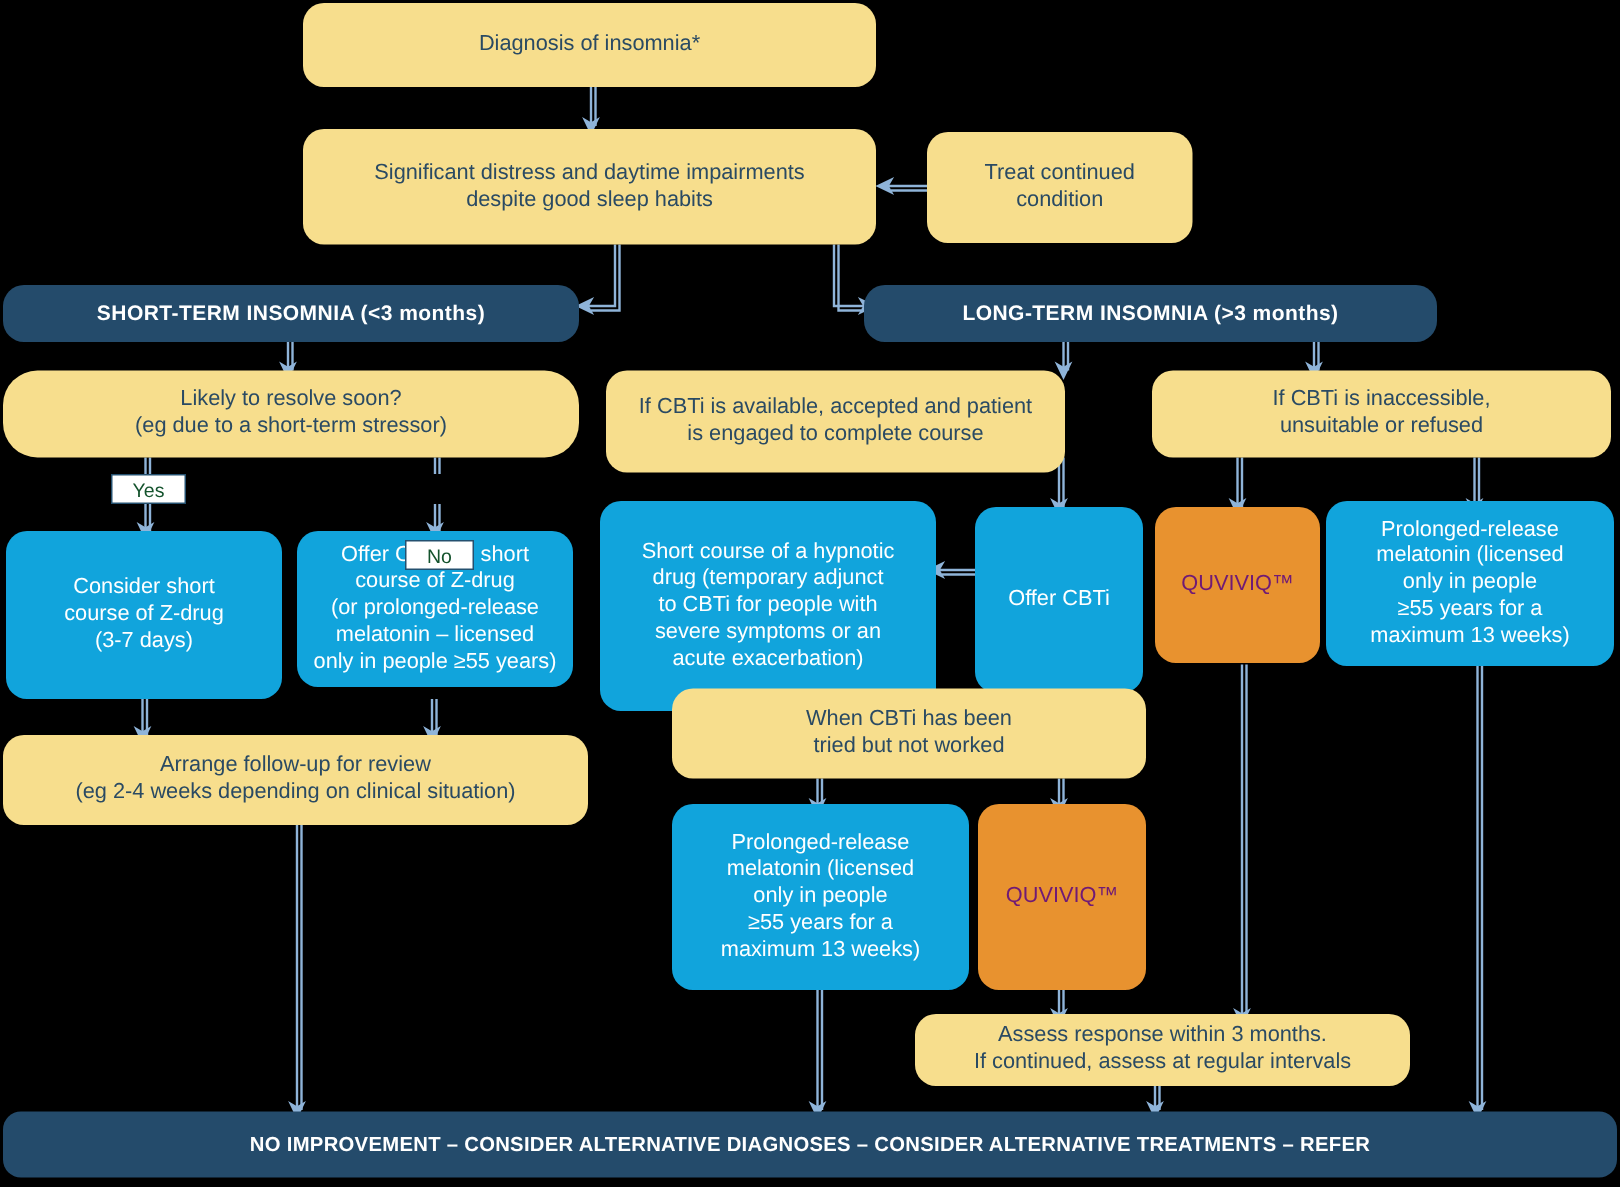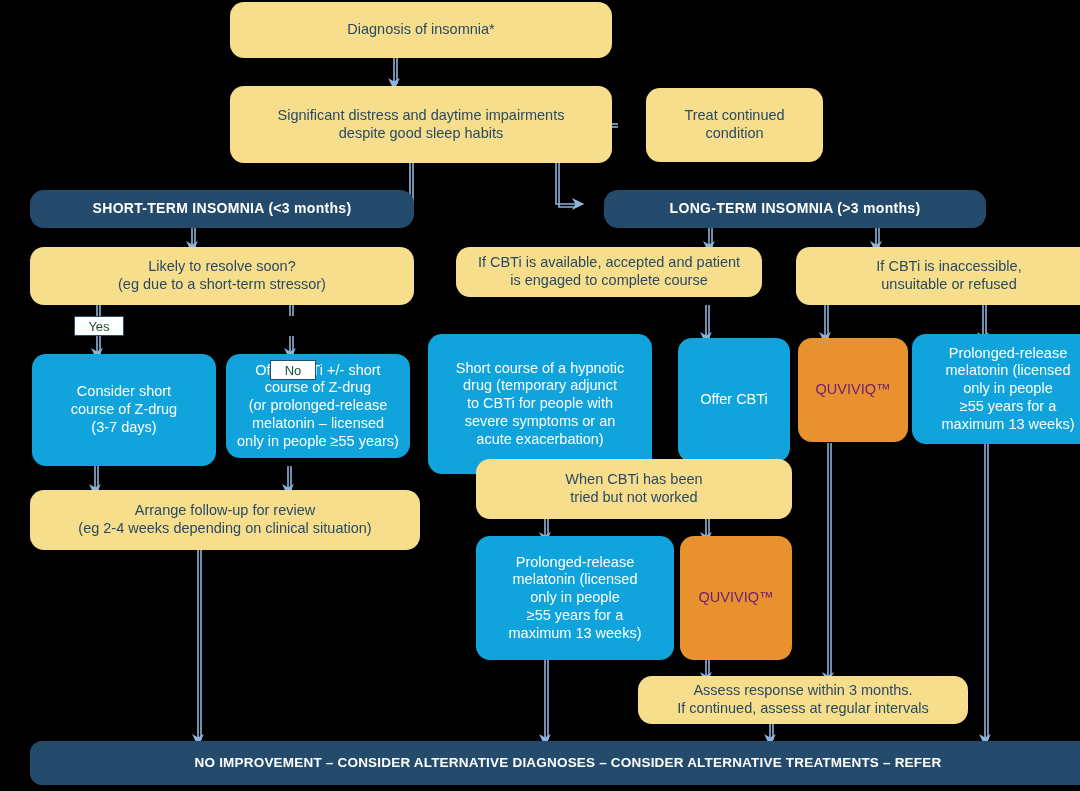--- a/index.html
+++ b/index.html
@@ -20,21 +20,20 @@
     box-sizing: border-box;
     border-radius: 14px;
     display: flex;
     align-items: center;
     justify-content: center;
     text-align: center;
     line-height: 1.22;
     padding: 6px 10px;
     z-index: 3;
     white-space: pre-line;
-    margin-left: 28px;
   }
   .yellow {
     background: #f7de8d;
     color: #2a4a63;
     font-size: 14.5px;
   }
   .blue {
     background: #11a4dc;
     color: #ffffff;
     font-size: 14.5px;
@@ -176,24 +175,24 @@
   <div class="node yellow" style="left:202px;top:86px;width:382px;height:77px;">Significant distress and daytime impairments
 despite good sleep habits</div>
 
   <div class="node yellow" style="left:618px;top:88px;width:177px;height:74px;">Treat continued
 condition</div>
 
   <div class="node navy navy-band" style="left:2px;top:190px;width:384px;height:38px;">SHORT-TERM INSOMNIA (&lt;3 months)</div>
 
   <div class="node navy navy-band" style="left:576px;top:190px;width:382px;height:38px;">LONG-TERM INSOMNIA (&gt;3 months)</div>
 
-  <div class="node yellow" style="left:2px;top:247px;width:384px;height:58px;">Likely to resolve soon?
+  <div class="node yellow" style="left:2px;top:247px;width:384px;height:58px;border-radius:23px;">Likely to resolve soon?
 (eg due to a short-term stressor)</div>
 
-  <div class="node yellow" style="left:428px;top:247px;width:306px;height:50px;">If CBTi is available, accepted and patient
+  <div class="node yellow" style="left:404px;top:247px;width:306px;height:68px;">If CBTi is available, accepted and patient
 is engaged to complete course</div>
 
   <div class="node yellow" style="left:768px;top:247px;width:306px;height:58px;">If CBTi is inaccessible,
 unsuitable or refused</div>
 
   <div class="yn-label" style="left:74px;top:316px;width:50px;height:20px;">Yes</div>
 
   <div class="yn-label" style="left:270px;top:316px;width:46px;height:20px;margin-top:44px;">No</div>
 
   <div class="node blue" style="left:4px;top:354px;width:184px;height:112px;">Consider short

